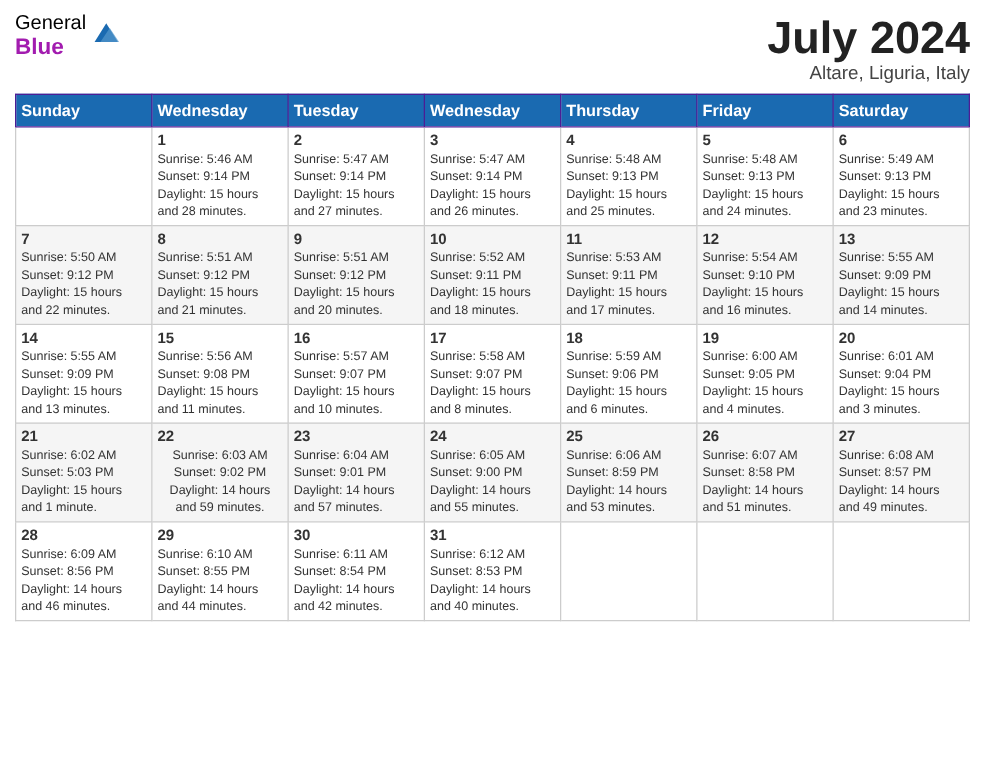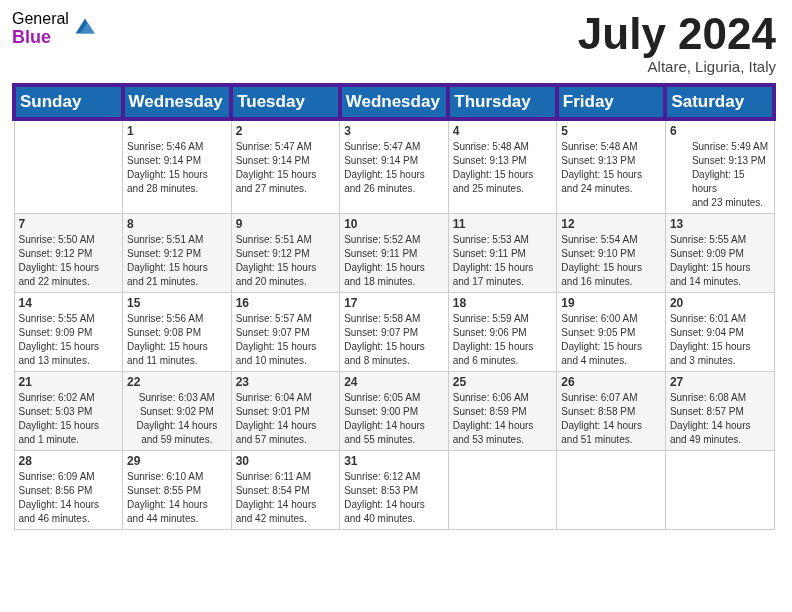--- a/index.html
+++ b/index.html
@@ -40,42 +40,42 @@
     .logo-icon {
       width: 28px;
       height: 28px;
       margin-left: 2px;
       margin-top: -4px;
     }
     .title-block {
       text-align: right;
     }
     .month-title {
-      font-size: 44px;
+      font-size: 36px;
       font-weight: bold;
       color: #222;
       line-height: 1.1;
     }
     .subtitle {
       font-size: 15px;
       color: #444;
     }
     .calendar {
       width: 100%;
       border-collapse: collapse;
       border: 1px solid #ccc;
     }
     .calendar th {
       background: #1a6ab1;
       color: #fff;
-      font-size: 17px;
+      font-size: 13px;
       font-weight: bold;
       padding: 5px 4px;
       text-align: left;
-      border: 4px solid #4c1d95;
+      border: 1px solid #4c1d95;
     }
     .calendar td {
       vertical-align: top;
       border: 1px solid #ccc;
       padding: 3px 4px;
       width: 108px;
       min-height: 70px;
       font-size: 10.5px;
       color: #333;
       background: #fff;
@@ -168,21 +168,21 @@
           </td>
           <td>
             <span class="day-num">5</span>
             <div class="day-info" style="white-space: pre-line;">Sunrise: 5:48 AM
 Sunset: 9:13 PM
 Daylight: 15 hours
 and 24 minutes.</div>
           </td>
           <td>
             <span class="day-num">6</span>
-            <div class="day-info" style="white-space: pre-line; margin-left: 22px;">Sunrise: 5:49 AM
+            <div class="day-info" style="white-space: pre-line;">Sunrise: 5:49 AM
 Sunset: 9:13 PM
 Daylight: 15 hours
 and 23 minutes.</div>
           </td>
         </tr>
         <tr>
           <td>
             <span class="day-num">7</span>
             <div class="day-info" style="white-space: pre-line;">Sunrise: 5:50 AM
 Sunset: 9:12 PM

